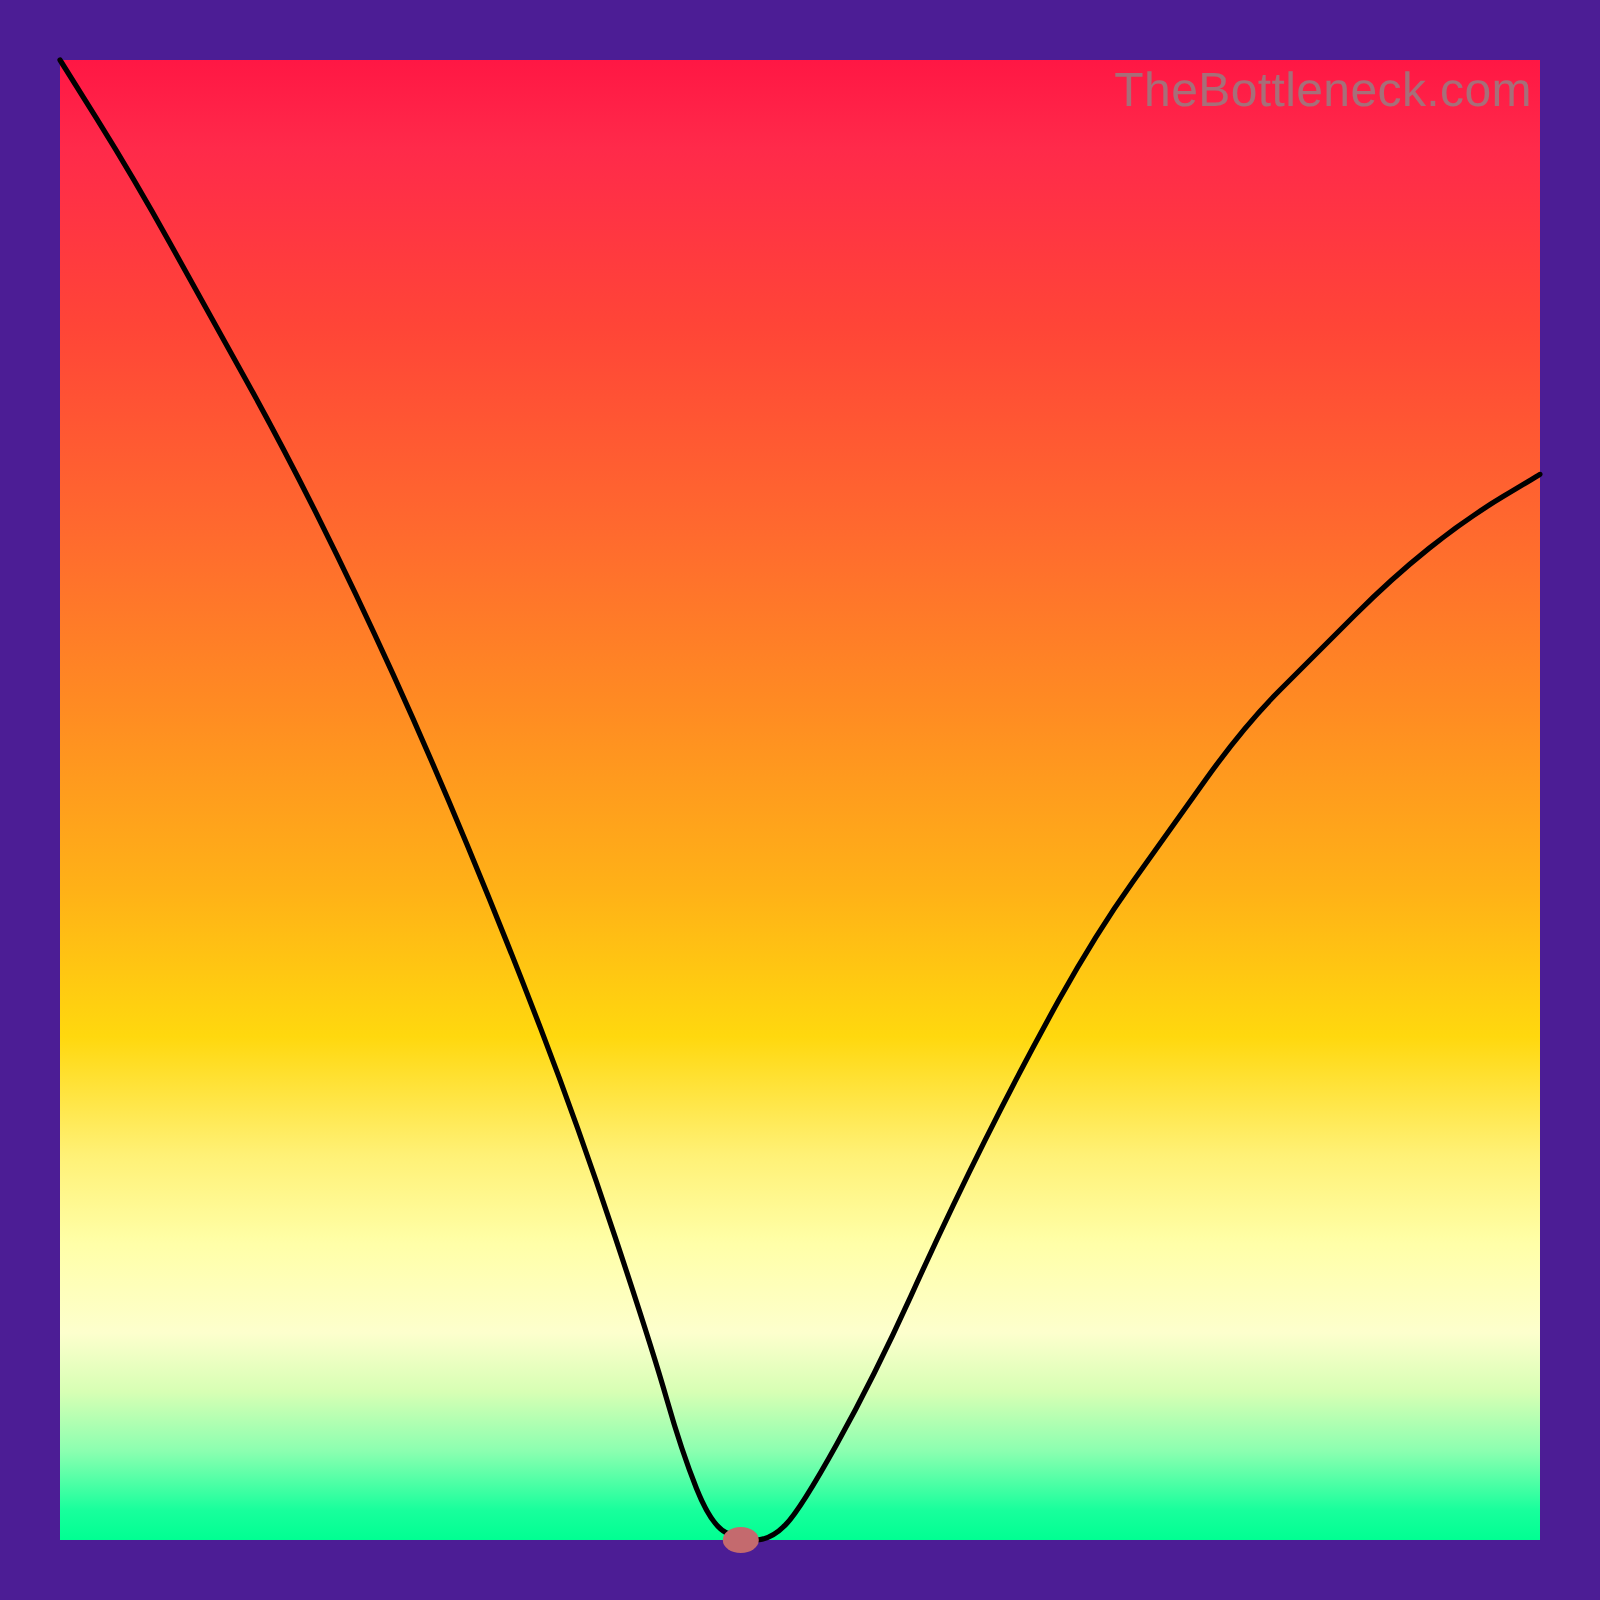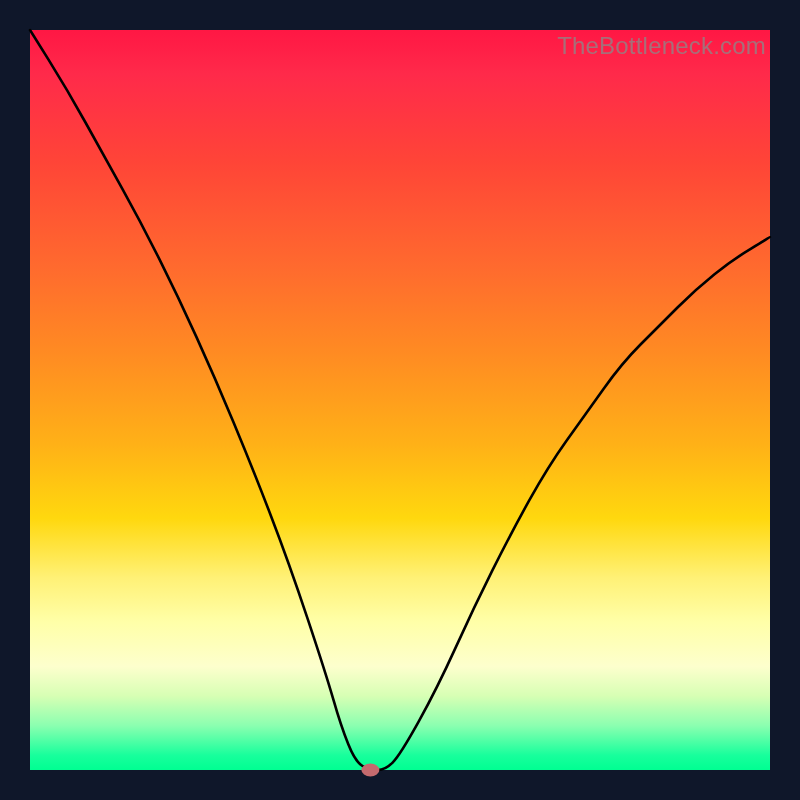--- a/index.html
+++ b/index.html
@@ -8,21 +8,21 @@
     width:800px;
     height:800px;
     background:#000;
     font-family:Arial, Helvetica, sans-serif;
     overflow:hidden;
   }
   .frame{
     position:relative;
     width:800px;
     height:800px;
-    background:#0f172a;
+    background:#4c1d95;
   }
   
   .plot{
     position:absolute;
     left:30px;
     top:30px;
     width:740px;
     height:740px;
     
     background:linear-gradient(

